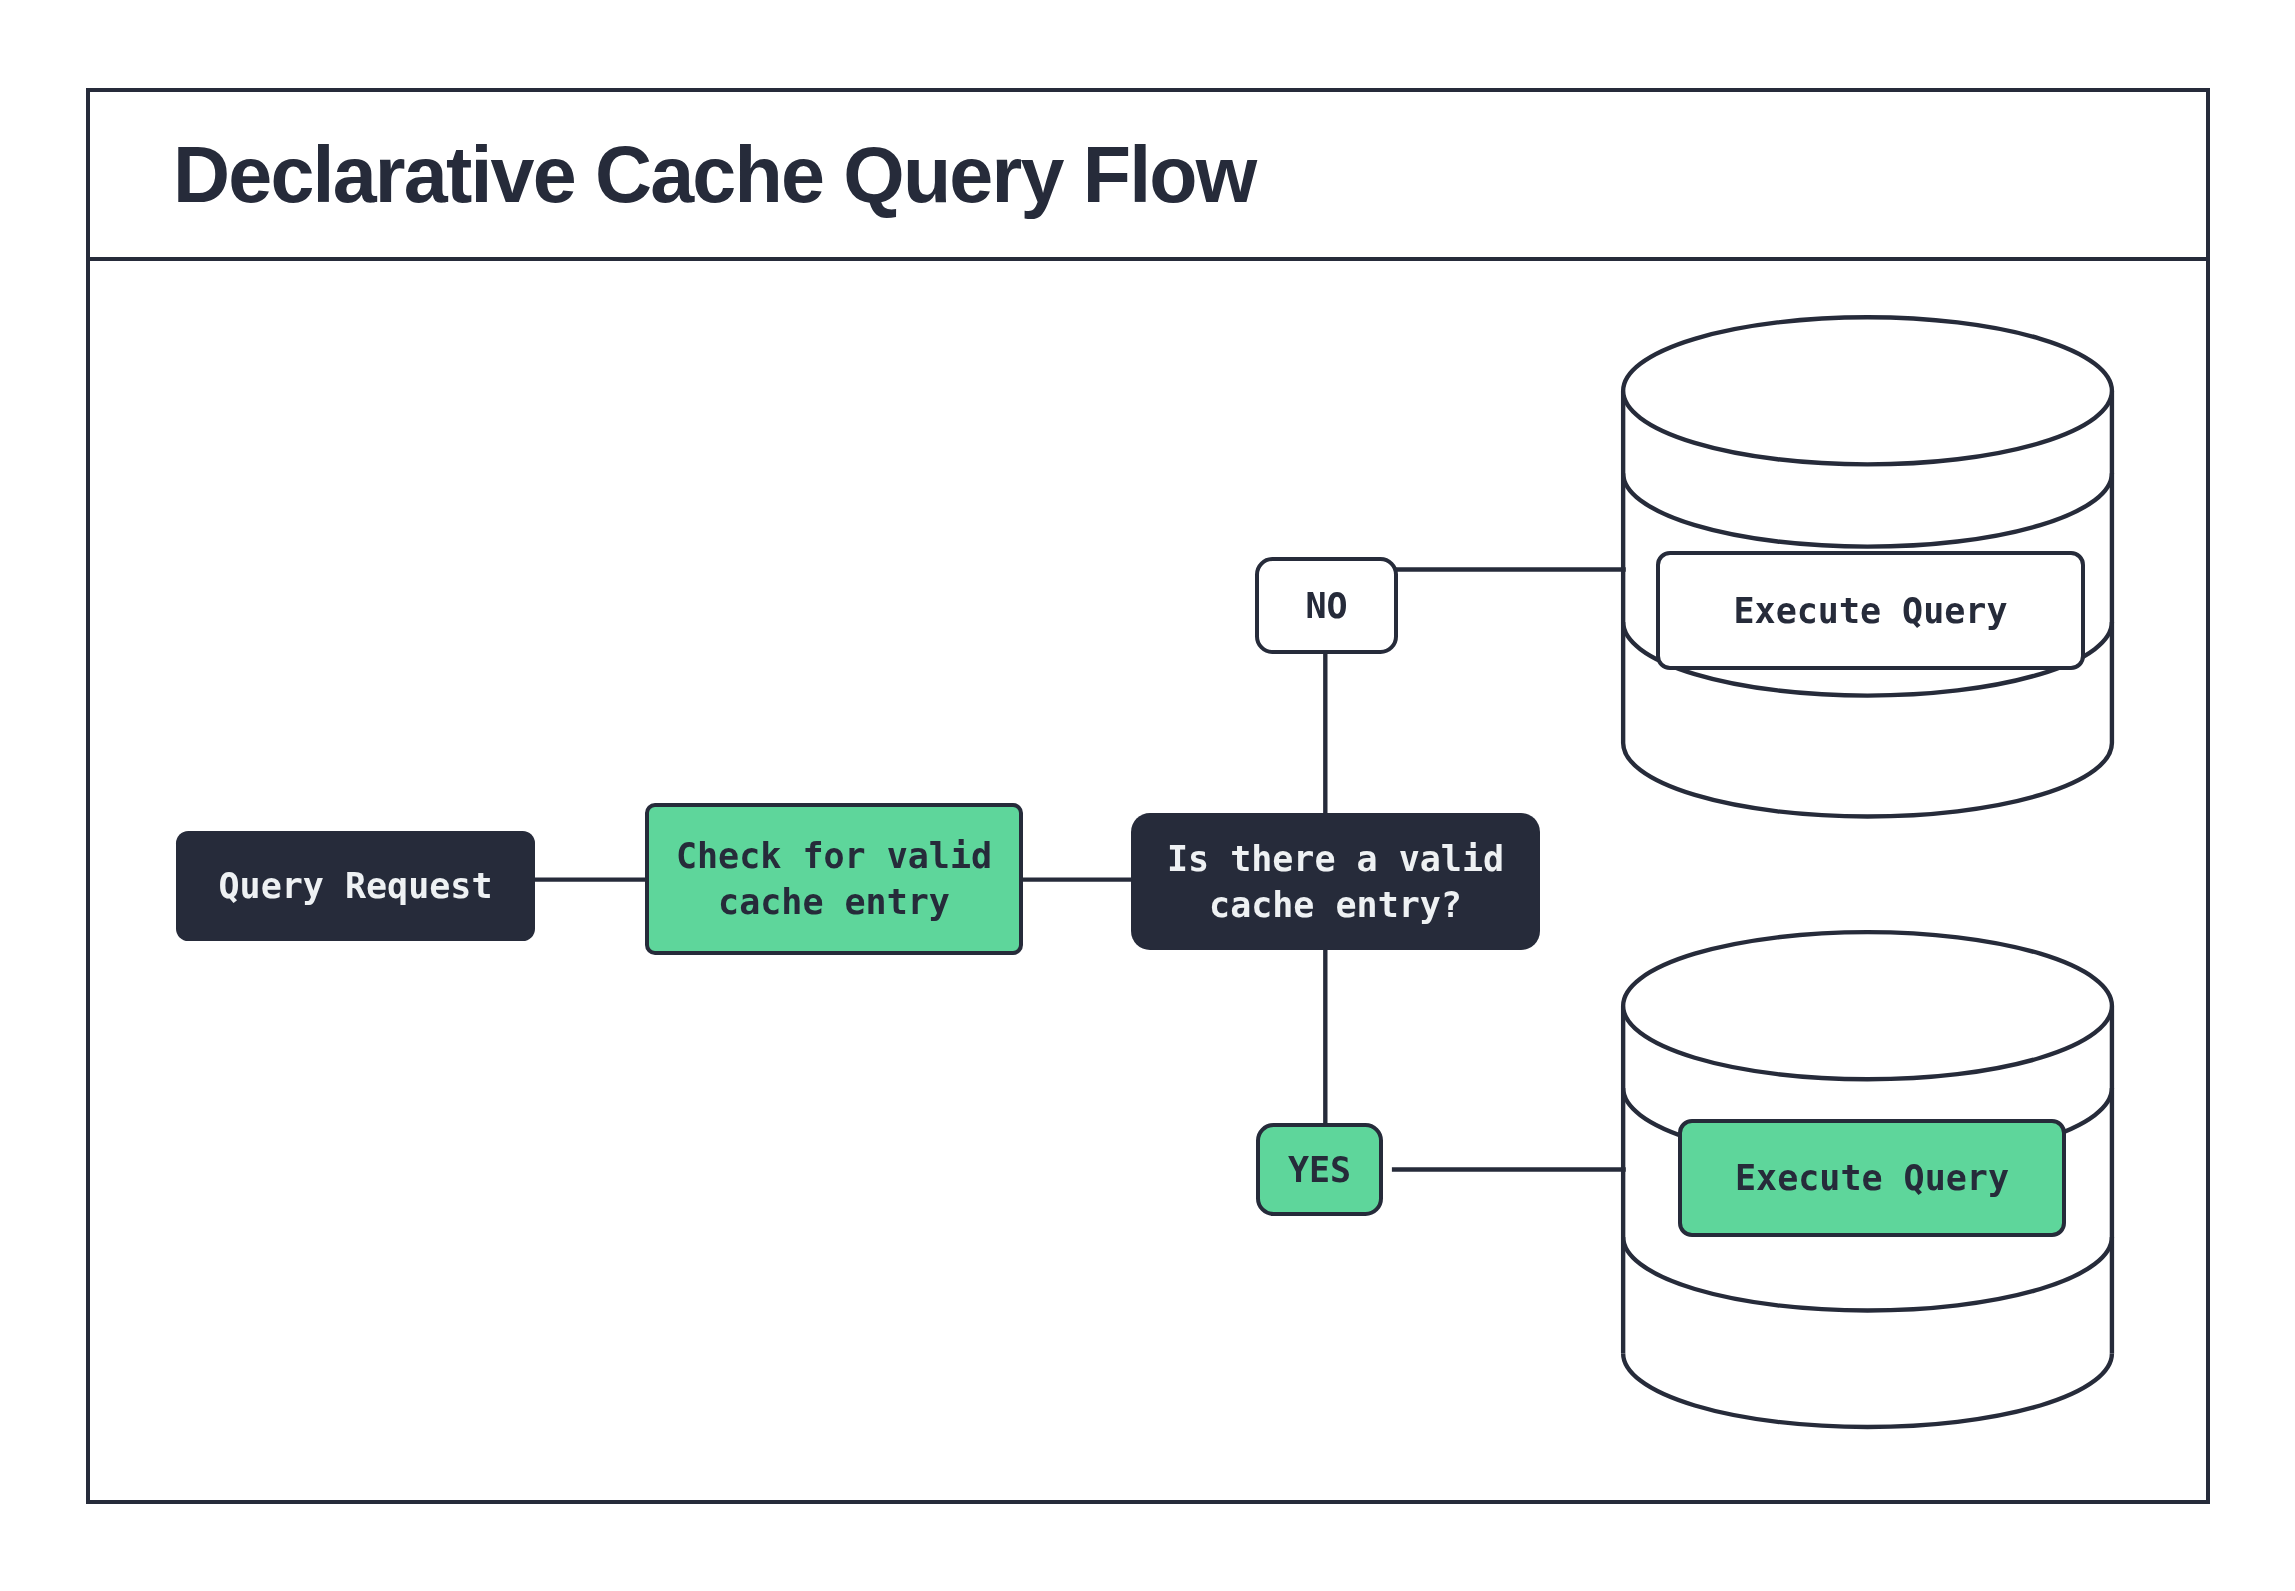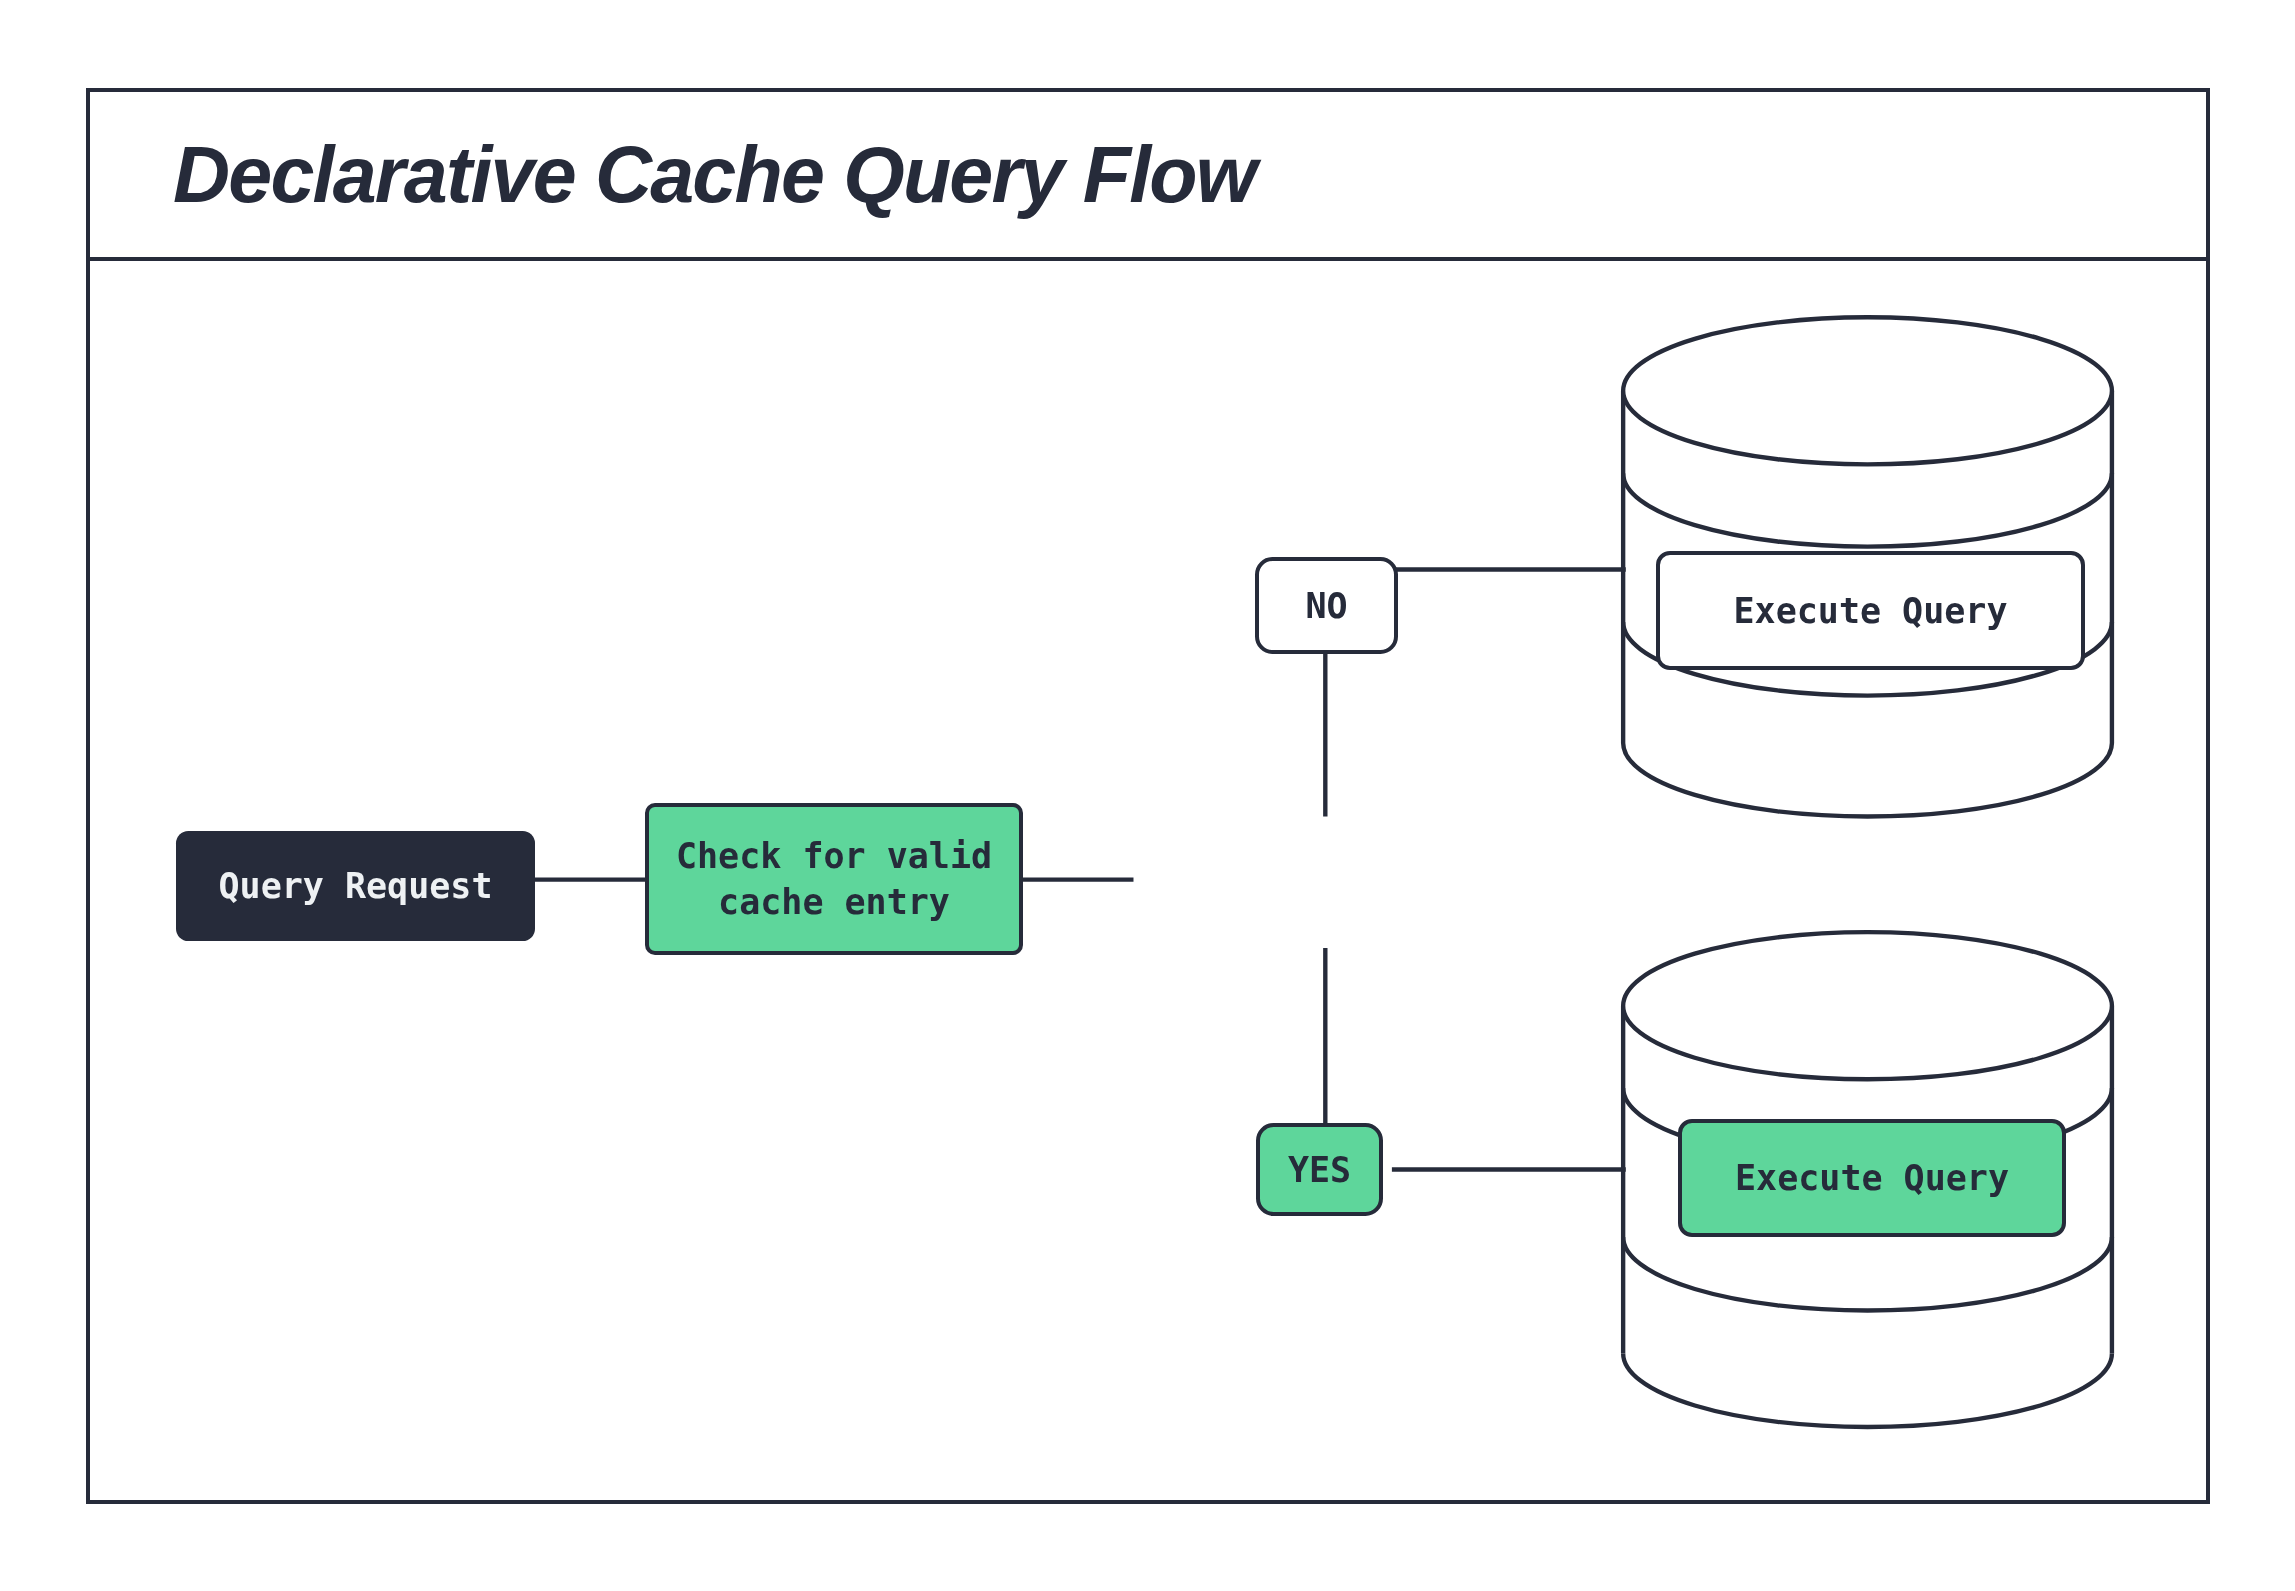--- a/index.html
+++ b/index.html
@@ -21,21 +21,21 @@
   svg.wires path{stroke:var(--dark);stroke-width:5;fill:none;}
   svg.wires ellipse{stroke:var(--dark);stroke-width:5;fill:#ffffff;}
   
   .frame{
     position:absolute;left:86px;top:88px;width:2124px;height:1416px;
     box-sizing:border-box;border:4.4px solid var(--dark);z-index:1;
   }
   .titlebar{
     height:169px;box-sizing:border-box;
     border-bottom:4.4px solid var(--dark);
-    display:flex;align-items:center;padding-left:83px;font-style:italic;
+    display:flex;align-items:center;padding-left:83px;
   }
   .title{
     margin:0;
     font-family:"Liberation Sans", sans-serif;
     font-weight:700;font-size:79px;line-height:1;
     letter-spacing:-1.8px;
     color:var(--dark);
   }
   
   .node{
@@ -96,20 +96,24 @@
 
   <div class="node dark" id="node-query-request">
     <span>Query Request</span>
   </div>
 
   <div class="node green" id="node-check-cache">
     <span>Check for valid</span>
     <span>cache entry</span>
   </div>
 
+  <div class="node dark" id="node-decision">
+    <span>Is there a valid</span>
+    <span>cache entry?</span>
+  </div>
 
   <div class="node white" id="node-no">
     <span>NO</span>
   </div>
 
   <div class="node green" id="node-yes">
     <span>YES</span>
   </div>
 
   <div class="node white" id="node-source-action">

